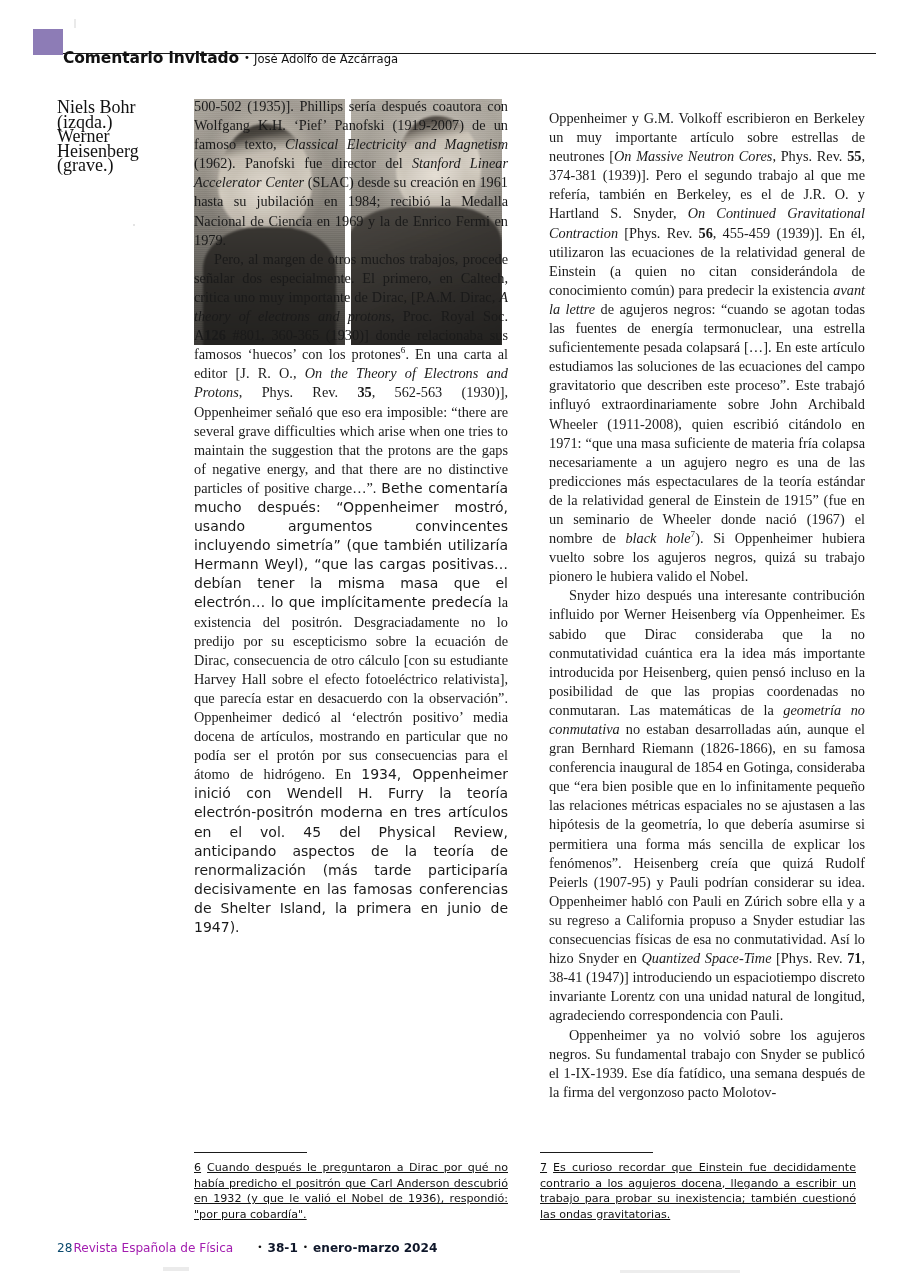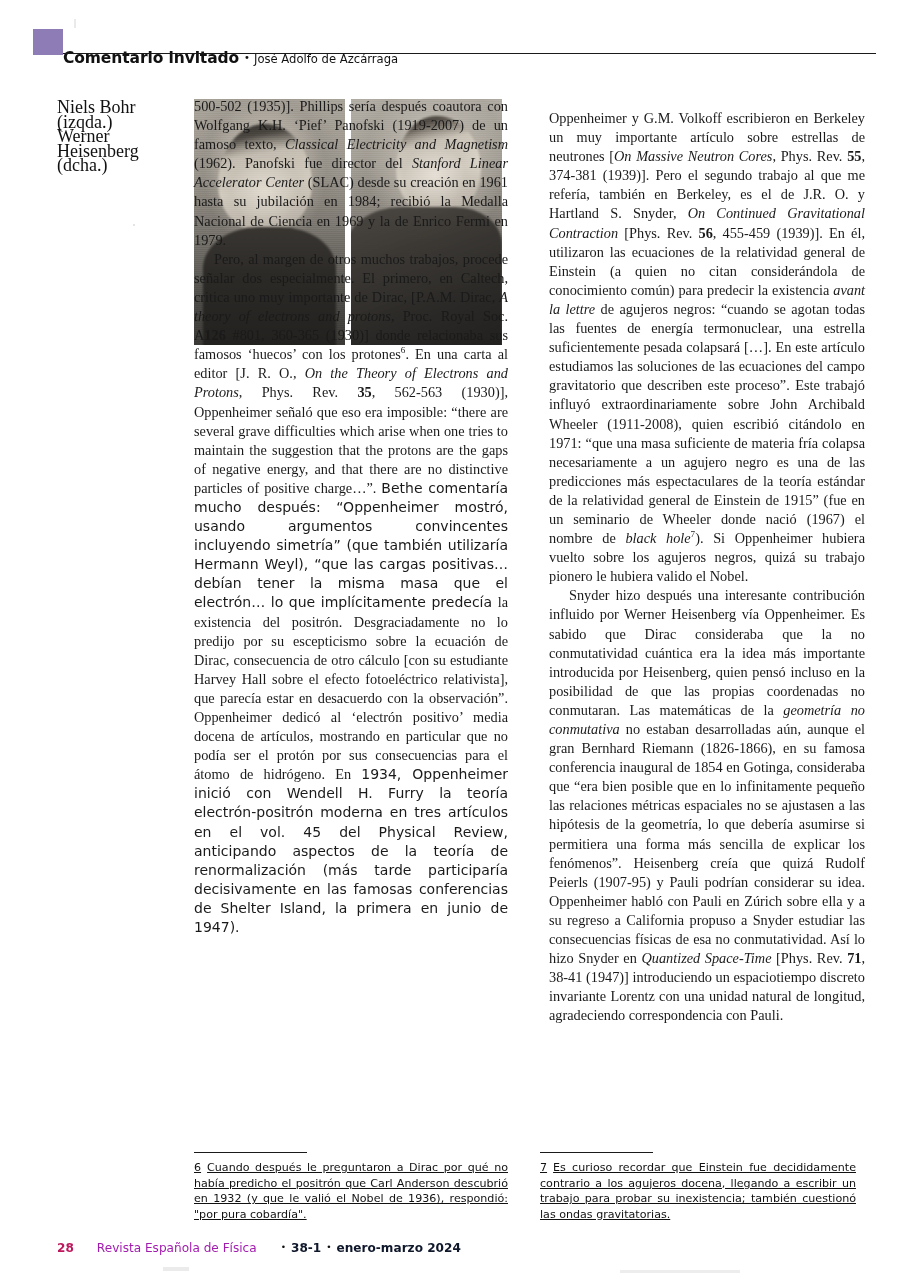--- a/index.html
+++ b/index.html
@@ -231,23 +231,23 @@
   
   .footer {
     position: absolute;
     left: 57px;
     top: 1241px;
     white-space: nowrap;
     font-family: "DejaVu Sans", sans-serif;
     font-size: 12.1px;
   }
   .footer-page {
-    font-weight: bold;
-    color: #be185d;
-    margin-right: 23px;
+    font-weight: normal;
+    color: #0c4a6e;
+    margin-right: 1px;
   }
   .footer-journal {
     color: #a21caf;
     margin-right: 19px;
   }
   .footer-sep {
     color: #111111;
     font-size: 9px;
     vertical-align: 2px;
     margin: 0 5px;
@@ -273,40 +273,41 @@
     <div class="head-swatch"></div>
     <div class="head-text">
       <span class="head-title">Comentario invitado</span><span class="head-bullet">•</span><span class="head-author">José Adolfo de Azcárraga</span>
     </div>
     <div class="head-rule"></div>
   </div>
 
   <div class="caption">
     <div>Niels Bohr (izqda.)</div>
     <div>Werner Heisenberg</div>
-    <div>(dcha.)</div>
+    <div>(grave.)</div>
   </div>
 
   <div class="figure">
     <div class="photo photo-bohr">
       <div class="photo-grain"></div>
     </div>
     <div class="photo photo-heis">
       <div class="photo-grain"></div>
     </div>
   </div>
 
   <div class="col col-left">
     <p class="body-par"><span>500-502 (1935)]. Phillips sería después coautora con Wolfgang K.H. ‘Pief’ Panofski (1919-2007) de un famoso texto, </span><em>Classical Electricity and Magnetism</em><span> (1962). Panofski fue director del </span><em>Stanford Linear Accelerator Center</em><span> (SLAC) desde su creación en 1961 hasta su jubilación en 1984; recibió la Medalla Nacional de Ciencia en 1969 y la de Enrico Fermi en 1979.</span></p>
     <p class="body-par"><span>Pero, al margen de otros muchos trabajos, procede señalar dos especialmente. El primero, en Caltech, critica uno muy importante de Dirac, [P.A.M. Dirac, </span><em>A theory of electrons and protons</em><span>, Proc. Royal Soc. A</span><span class="bold">126</span><span> #801, 360-365 (1930)] donde relacionaba sus famosos ‘huecos’ con los protones</span><sup>6</sup><span>. En una carta al editor [J. R. O., </span><em>On the Theory of Electrons and Protons</em><span>, Phys. Rev. </span><span class="bold">35</span><span>, 562-563 (1930)], Oppenheimer señaló que eso era imposible: “there are several grave difficulties which arise when one tries to maintain the suggestion that the protons are the gaps of negative energy, and that there are no distinctive particles of positive charge…”. </span><span class="sans-run">Bethe comentaría mucho después: “Oppenheimer mostró, usando argumentos convincentes incluyendo simetría” (que también utilizaría Hermann Weyl), “que las cargas positivas… debían tener la misma masa que el electrón… lo que implícitamente predecía </span><span>la existencia del positrón. Desgraciadamente no lo predijo por su escepticismo sobre la ecuación de Dirac, consecuencia de otro cálculo [con su estudiante Harvey Hall sobre el efecto fotoeléctrico relativista], que parecía estar en desacuerdo con la observación”. Oppenheimer dedicó al ‘electrón positivo’ media docena de artículos, mostrando en particular que no podía ser el protón por sus consecuencias para el átomo de hidrógeno. En </span><span class="sans-run">1934, Oppenheimer inició con Wendell H. Furry la teoría electrón-positrón moderna en tres artículos en el vol. 45 del Physical Review, anticipando aspectos de la teoría de renormalización (más tarde participaría decisivamente en las famosas conferencias de Shelter Island, la primera en junio de 1947).</span></p>
   </div>
 
   <div class="col col-right">
     <p class="body-par"><span>Oppenheimer y G.M. Volkoff escribieron en Berkeley un muy importante artículo sobre estrellas de neutrones [</span><em>On Massive Neutron Cores</em><span>, Phys. Rev. </span><span class="bold">55</span><span>, 374-381 (1939)]. Pero el segundo trabajo al que me refería, también en Berkeley, es el de J.R. O. y Hartland S. Snyder, </span><em>On Continued Gravitational Contraction</em><span> [Phys. Rev. </span><span class="bold">56</span><span>, 455-459 (1939)]. En él, utilizaron las ecuaciones de la relatividad general de Einstein (a quien no citan considerándola de conocimiento común) para predecir la existencia </span><em>avant la lettre</em><span> de agujeros negros: “cuando se agotan todas las fuentes de energía termonuclear, una estrella suficientemente pesada colapsará […]. En este artículo estudiamos las soluciones de las ecuaciones del campo gravitatorio que describen este proceso”. Este trabajó influyó extraordinariamente sobre John Archibald Wheeler (1911-2008), quien escribió citándolo en 1971: “que una masa suficiente de materia fría colapsa necesariamente a un agujero negro es una de las predicciones más espectaculares de la teoría estándar de la relatividad general de Einstein de 1915” (fue en un seminario de Wheeler donde nació (1967) el nombre de </span><em>black hole</em><sup>7</sup><span>). Si Oppenheimer hubiera vuelto sobre los agujeros negros, quizá su trabajo pionero le hubiera valido el Nobel.</span></p>
     <p class="body-par"><span>Snyder hizo después una interesante contribución influido por Werner Heisenberg vía Oppenheimer. Es sabido que Dirac consideraba que la no conmutatividad cuántica era la idea más importante introducida por Heisenberg, quien pensó incluso en la posibilidad de que las propias coordenadas no conmutaran. Las matemáticas de la </span><em>geometría no conmutativa</em><span> no estaban desarrolladas aún, aunque el gran Bernhard Riemann (1826-1866), en su famosa conferencia inaugural de 1854 en Gotinga, consideraba que “era bien posible que en lo infinitamente pequeño las relaciones métricas espaciales no se ajustasen a las hipótesis de la geometría, lo que debería asumirse si permitiera una forma más sencilla de explicar los fenómenos”. Heisenberg creía que quizá Rudolf Peierls (1907-95) y Pauli podrían considerar su idea. Oppenheimer habló con Pauli en Zúrich sobre ella y a su regreso a California propuso a Snyder estudiar las consecuencias físicas de esa no conmutatividad. Así lo hizo Snyder en </span><em>Quantized Space-Time</em><span> [Phys. Rev. </span><span class="bold">71</span><span>, 38-41 (1947)] introduciendo un espaciotiempo discreto invariante Lorentz con una unidad natural de longitud, agradeciendo correspondencia con Pauli.</span></p>
+    <p class="body-par"><span>Oppenheimer ya no volvió sobre los agujeros negros. Su fundamental trabajo con Snyder se publicó el 1-IX-1939. Ese día fatídico, una semana después de la firma del vergonzoso pacto Molotov-</span></p>
   </div>
 
   <div class="footnotes fn-left">
     <div class="fn-rule"></div>
     <p class="fn-item"><span class="fn-num">6</span><span>Cuando después le preguntaron a Dirac por qué no había predicho el positrón que Carl Anderson descubrió en 1932 (y que le valió el Nobel de 1936), respondió: "por pura cobardía".</span></p>
   </div>
 
   <div class="footnotes fn-right">
     <div class="fn-rule"></div>
     <p class="fn-item"><span class="fn-num">7</span><span>Es curioso recordar que Einstein fue decididamente contrario a los agujeros docena, llegando a escribir un trabajo para probar su inexistencia; también cuestionó las ondas gravitatorias.</span></p>

